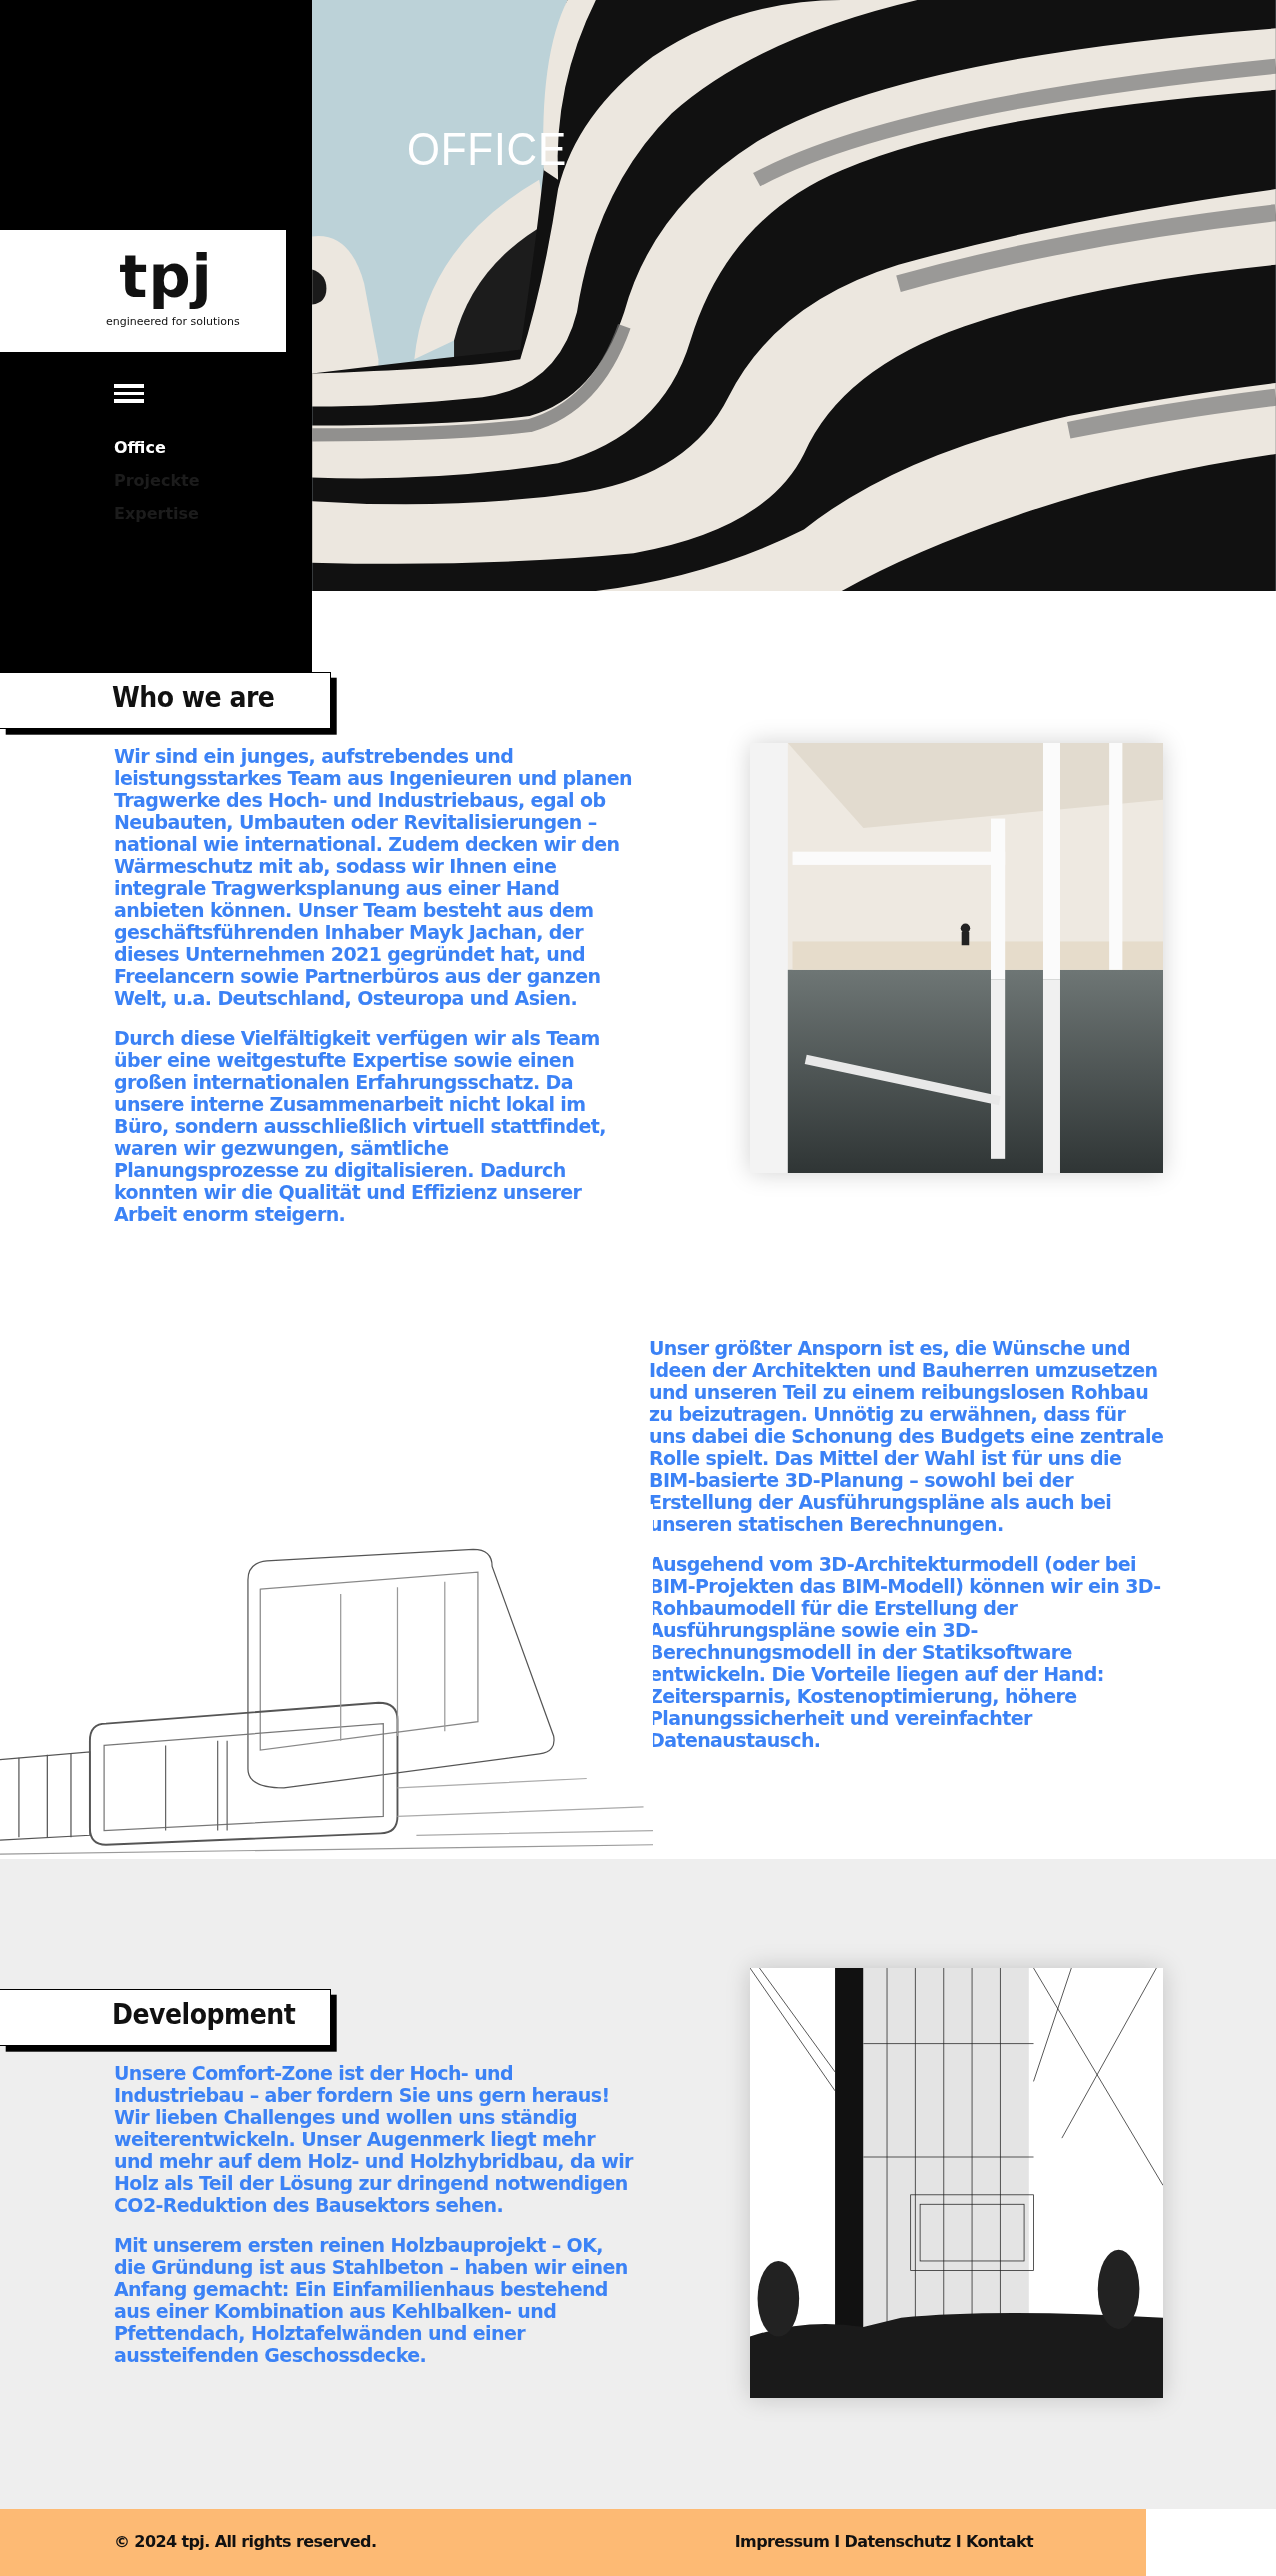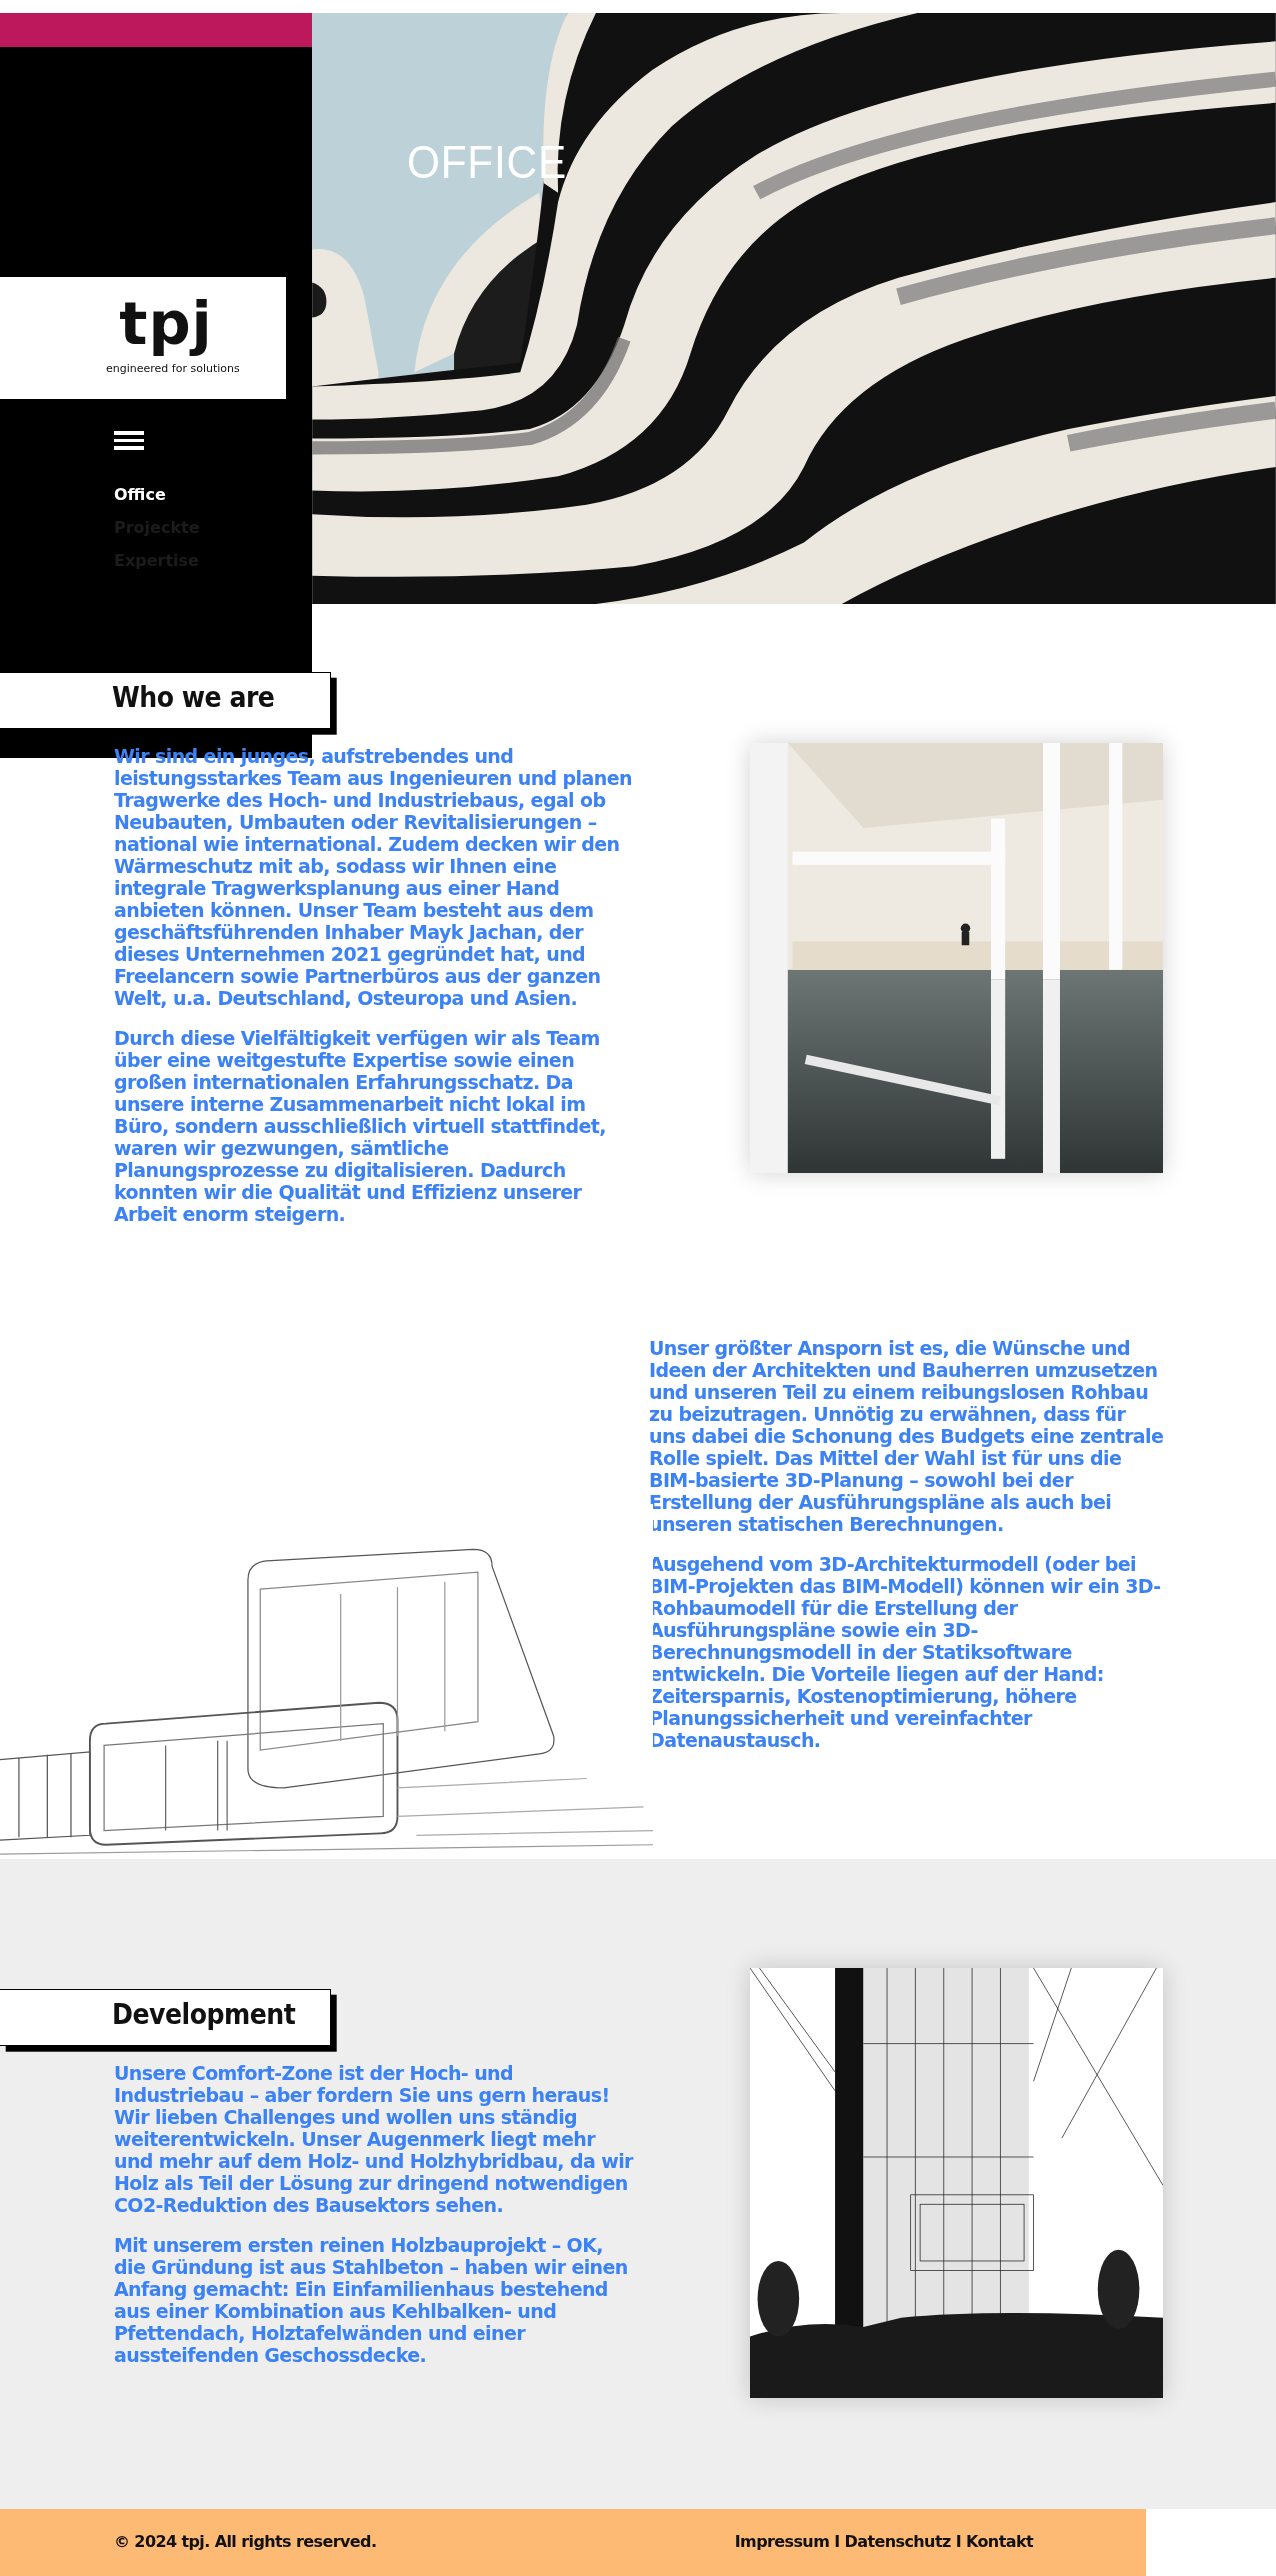--- a/index.html
+++ b/index.html
@@ -1,21 +1,21 @@
 <!DOCTYPE html>
 <html style="font-size:15px"><head>
 <meta charset="utf-8">
 <style>
   * { box-sizing: border-box; margin: 0; padding: 0; }
   html, body { width: 1276px; background: #ffffff; }
   body { font-family: "DejaVu Sans", sans-serif; color: #111; position: relative; height: 2576px; overflow: hidden; }
 
   
-  .hero { position: absolute; left: 0; top: 13px; width: 1276px; height: 591px; background: #be185d; }
-  .hero-sidebar { position: absolute; left: 0; top: 0; width: 312px; height: 711px; background: #000; margin-top: 34px; }
+  .hero { position: absolute; left: 0; top: 0; width: 1276px; height: 591px; background: #0f766e; }
+  .hero-sidebar { position: absolute; left: 0; top: 0; width: 312px; height: 711px; background: #000; }
   .logo-box { position: absolute; left: 0; top: 230px; width: 286px; height: 122px; background: #fff; }
   .logo-mark { position: absolute; left: 114px; top: 17px; width: 104px; text-align: center; font-family: "DejaVu Sans", sans-serif; font-weight: 700; font-size: 59px; letter-spacing: 0.9px; color: #111; line-height: 59px; }
   .logo-tag { position: absolute; left: 106px; top: 85px; width: 123px; text-align: center; font-size: 11px; color: #111; white-space: nowrap; }
   .hamburger { position: absolute; left: 114px; top: 382px; width: 30px; height: 21px; cursor: pointer; }
   .hamburger span { position: absolute; left: 0; width: 30px; height: 3.8px; background: #fff; }
   .hamburger span:nth-child(1){ top: 1.9px; } .hamburger span:nth-child(2){ top: 9.5px; } .hamburger span:nth-child(3){ top: 17px; }
   .nav { position: absolute; left: 114px; top: 431px; }
   .nav a { display: block; font-weight: 700; font-size: 16px; line-height: 33px; text-decoration: none; color: #1c1c1c; }
   .nav a.active { color: #fff; }
 

